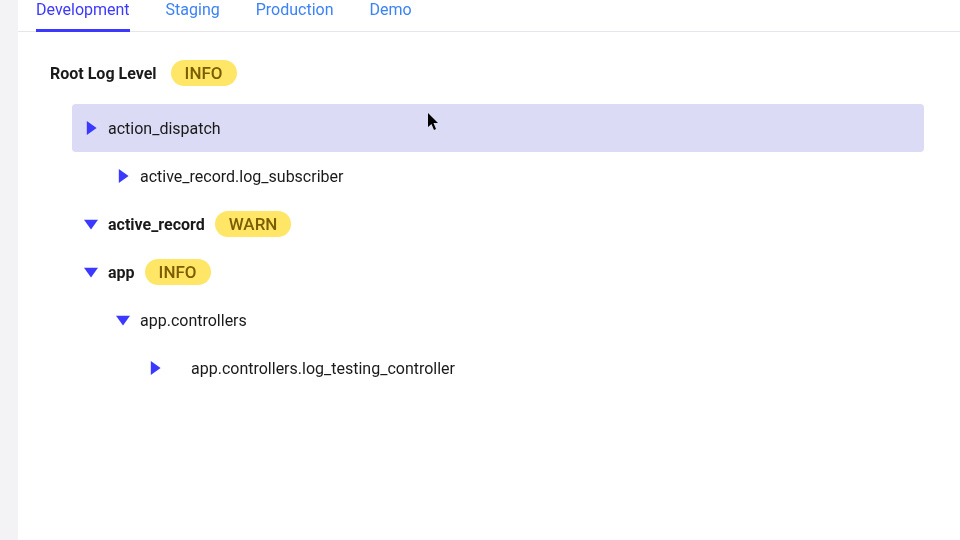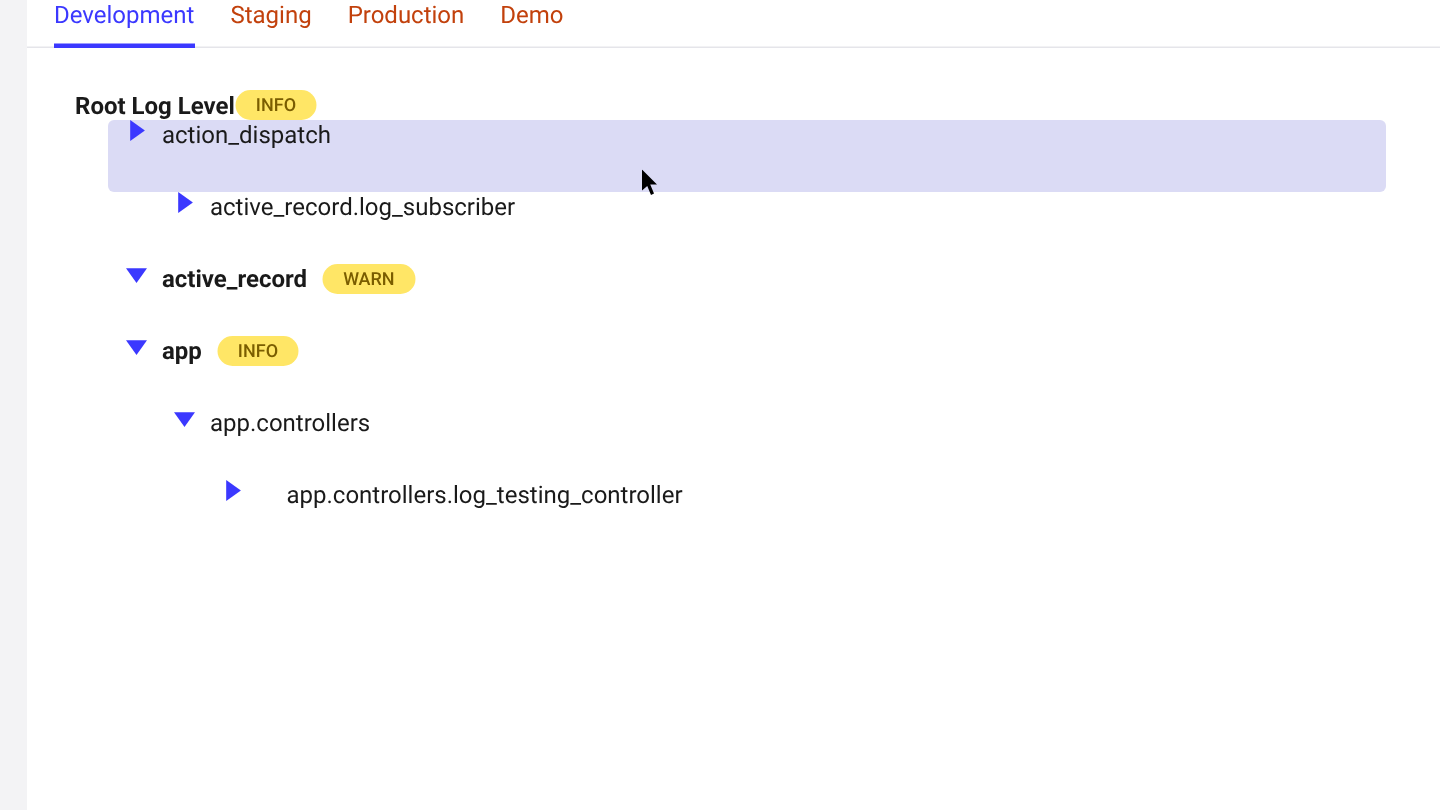--- a/index.html
+++ b/index.html
@@ -4,67 +4,69 @@
   <style>
     * { box-sizing: border-box; margin: 0; padding: 0; }
     body {
       font-family: -apple-system, BlinkMacSystemFont, "Segoe UI", Roboto, Helvetica, Arial, sans-serif;
       font-size: 16px;
       color: #1a1a1a;
       background: #fff;
     }
     .tabs {
       display: flex;
-      gap: 24px;
+      gap: 36px;
       padding: 0 36px;
       border-bottom: 1px solid #e5e5ea;
     }
     .tab {
       padding: 0 0 10px 0;
-      color: #c2410c;
+      color: #3b82f6;
       cursor: pointer;
       position: relative;
     }
     .tab.active {
       color: #3b38ff;
       border-bottom: 3px solid #3b38ff;
       margin-bottom: -1px;
     }
     .content {
       padding: 28px 36px 0 50px;
     }
     .root-row {
       display: flex;
       align-items: center;
+      gap: 14px;
+      margin-bottom: 18px;
     }
     .root-label {
       font-weight: 700;
       font-size: 16px;
     }
     .badge {
       display: inline-flex;
       align-items: center;
       justify-content: center;
       padding: 3px 14px;
       border-radius: 999px;
-      font-size: 12px;
+      font-size: 17px;
       font-weight: 500;
     }
     .badge.yellow {
       background: #ffe666;
       color: #7a5d00;
     }
     .badge.pink {
       background: #f9c5c5;
       color: #b03030;
     }
     .tree { margin-left: 6px; }
     .tree-row {
       display: flex;
-      align-items: flex-start;
+      align-items: center;
       gap: 10px;
       min-height: 48px;
       padding-left: 12px;
       border-radius: 4px;
     }
     .tree-row.highlighted {
       background: #dbdbf5;
     }
     .tree-row .label { font-size: 16px; }
     .tree-row .label.bold { font-weight: 700; }

